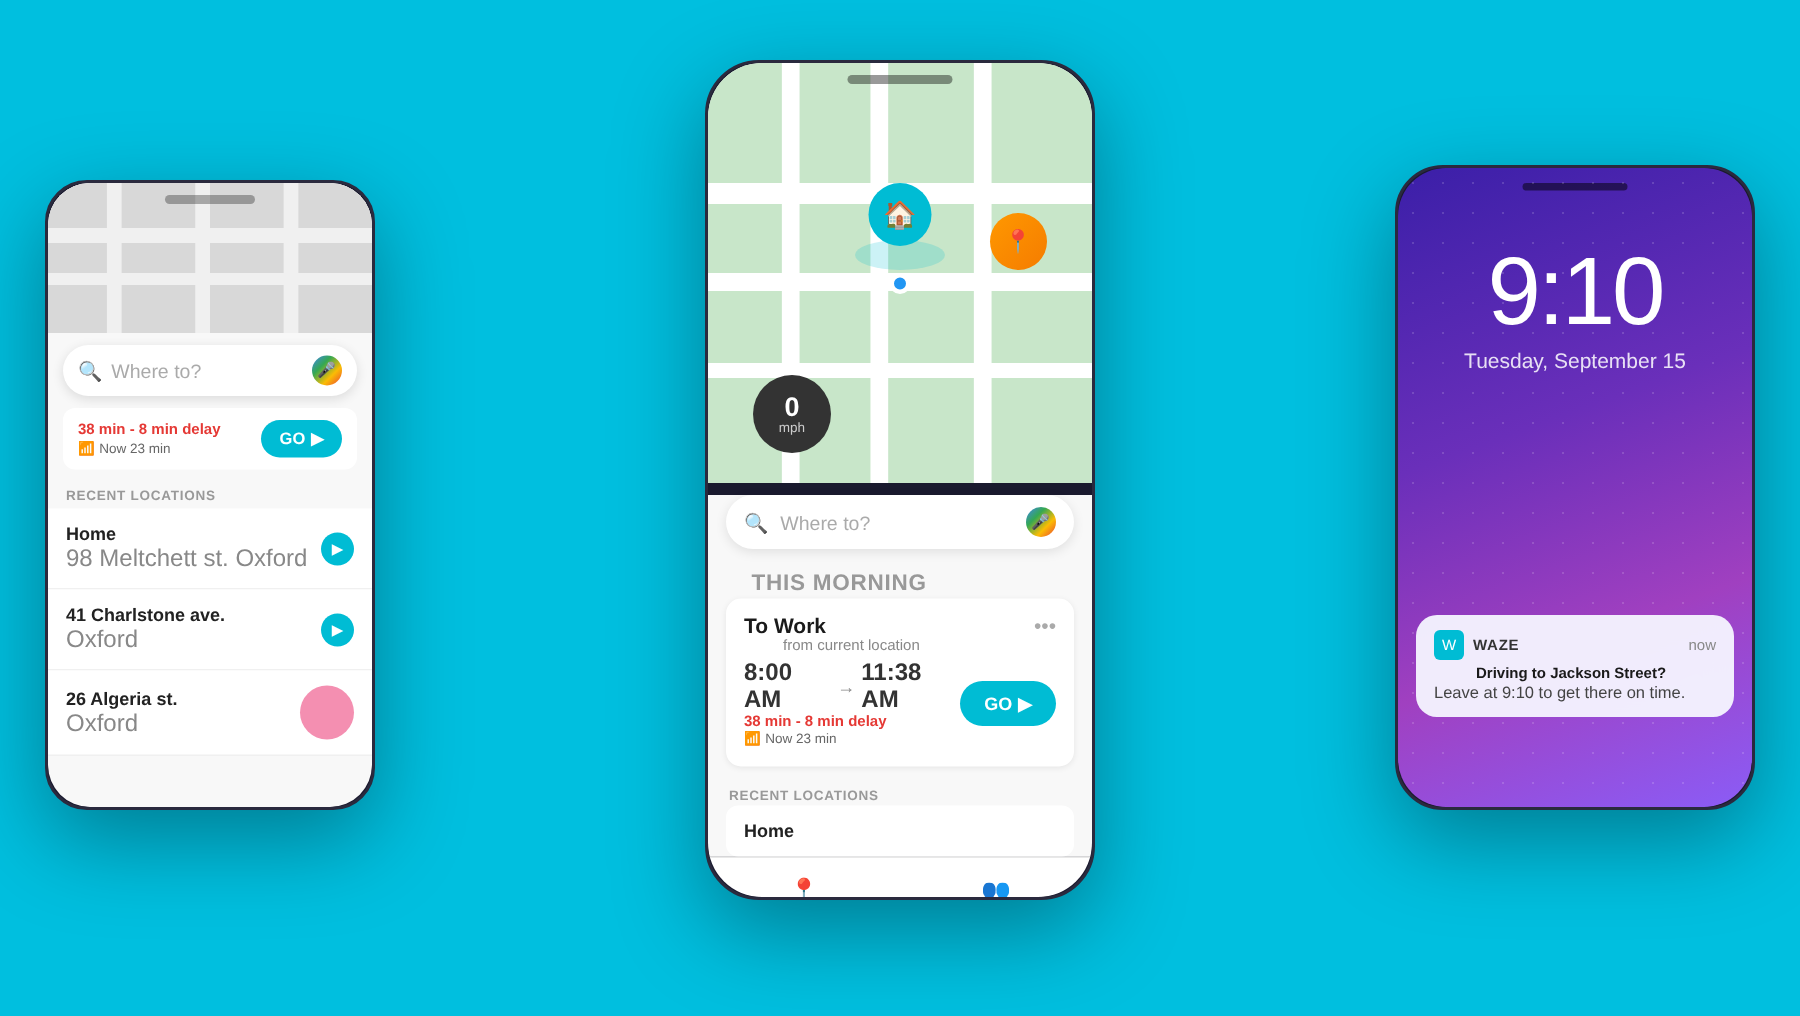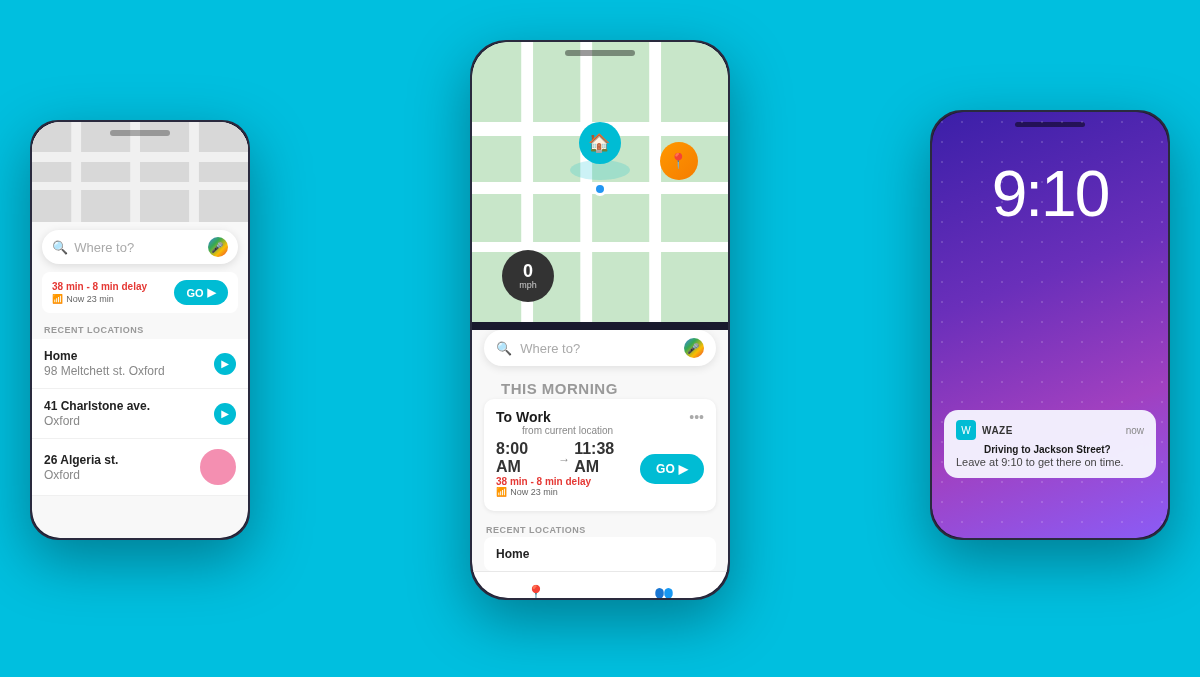--- a/index.html
+++ b/index.html
@@ -203,21 +203,21 @@
       flex: 1;
     }
 
     .location-name {
       font-size: 12px;
       font-weight: 600;
       color: #222;
     }
 
     .location-addr {
-      font-size: 12px;
+      font-size: 16px;
       color: #888;
       margin-top: 1px;
     }
 
     .arrow-btn {
       width: 22px;
       height: 22px;
       border-radius: 50%;
       background: #00BCD4;
       display: flex;
@@ -724,20 +724,21 @@
       </div>
     </div>
   </div>
 
   <div class="phone phone-right">
     <div class="phone-screen right-screen">
       <div class="notch-right"></div>
       <div class="stars-overlay"></div>
       <div class="lock-time">
         <div class="lock-hour">9:10</div>
+        <div class="lock-date">Tuesday, September 15</div>
       </div>
       <div class="notification-card">
         <div class="notif-header">
           <div class="waze-icon-small">W</div>
           <span class="notif-app-name">WAZE</span>
           <span class="notif-time">now</span>
         </div>
         <div class="notif-title">Driving to Jackson Street?</div>
         <div class="notif-body">Leave at 9:10 to get there on time.</div>
       </div>

